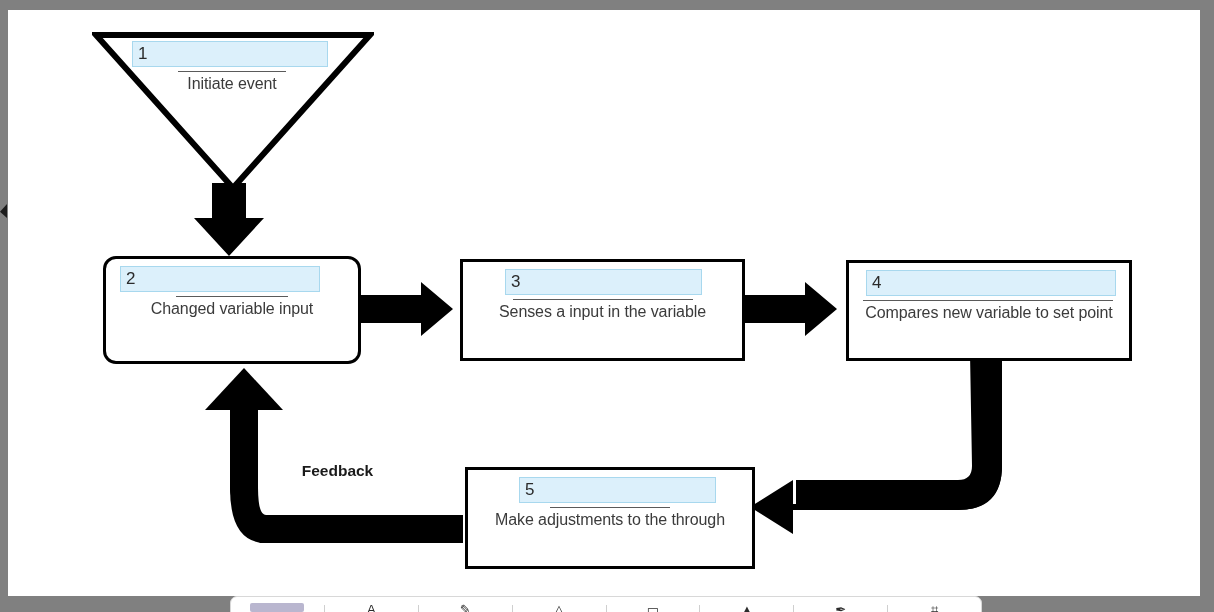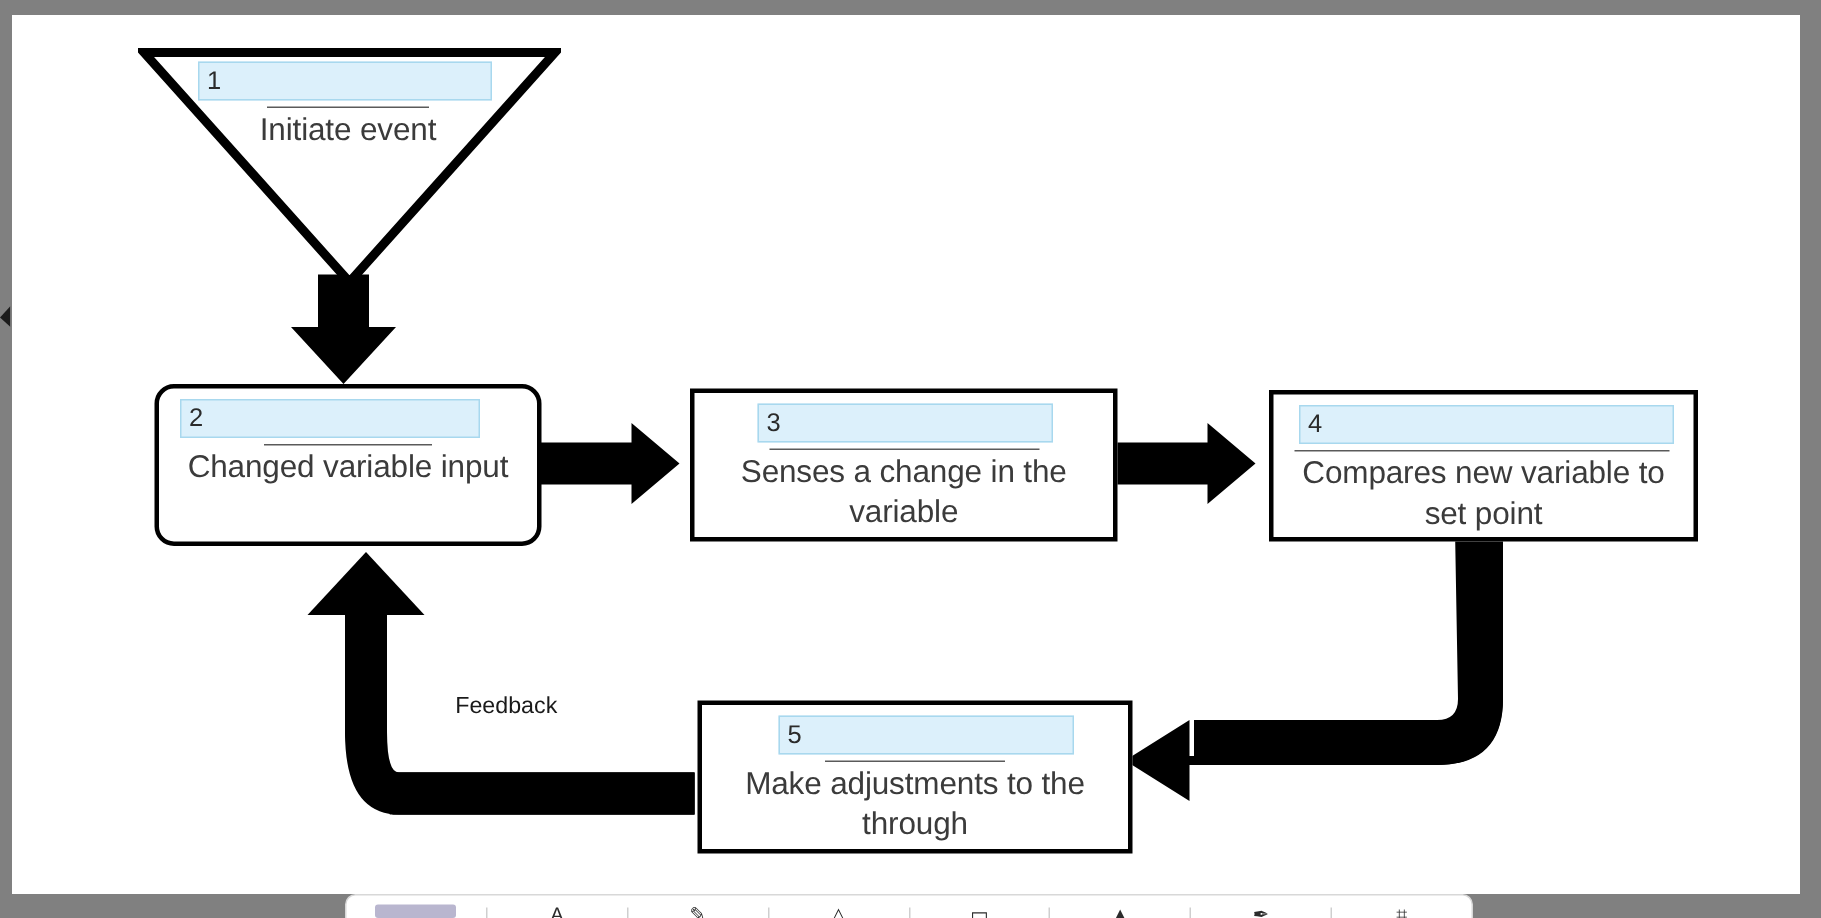--- a/index.html
+++ b/index.html
@@ -27,21 +27,21 @@
     top: 10px;
     width: 1192px;
     height: 592px;
     background: #ffffff;
     overflow: hidden;
   }
 
   
   .node-label {
     color: #3b3b3b;
-    font-size: 21px;
+    font-size: 16px;
     line-height: 1.28;
     text-align: center;
     letter-spacing: -0.1px;
   }
   .num-field {
     background: #dcf0fb;
     border: 1px solid #a8d8ee;
     height: 26px;
     box-sizing: border-box;
     color: #2b2b2b;
@@ -119,21 +119,21 @@
     pointer-events: none;
   }
 
   
   #feedback-caption {
     position: absolute;
     left: 262px;
     top: 450px;
     width: 135px;
     text-align: center;
-    font-weight: normal;
+    font-weight: bold;
     font-size: 15.5px;
     line-height: 1.45;
     color: #1a1a1a;
   }
 
   
   #bottom-strip {
     position: absolute;
     left: 0;
     bottom: 0;
@@ -260,21 +260,21 @@
         <div class="num-field">2</div>
         <div class="rule"></div>
         <div class="node-label">Changed variable input</div>
       </div>
     </div>
 
     <div class="node-box" id="box3">
       <div class="node-inner">
         <div class="num-field">3</div>
         <div class="rule"></div>
-        <div class="node-label">Senses a change in the variable</div>
+        <div class="node-label">Senses a input in the variable</div>
       </div>
     </div>
 
     <div class="node-box" id="box4">
       <div class="node-inner">
         <div class="num-field">4</div>
         <div class="rule"></div>
         <div class="node-label">Compares new variable to set point</div>
       </div>
     </div>

